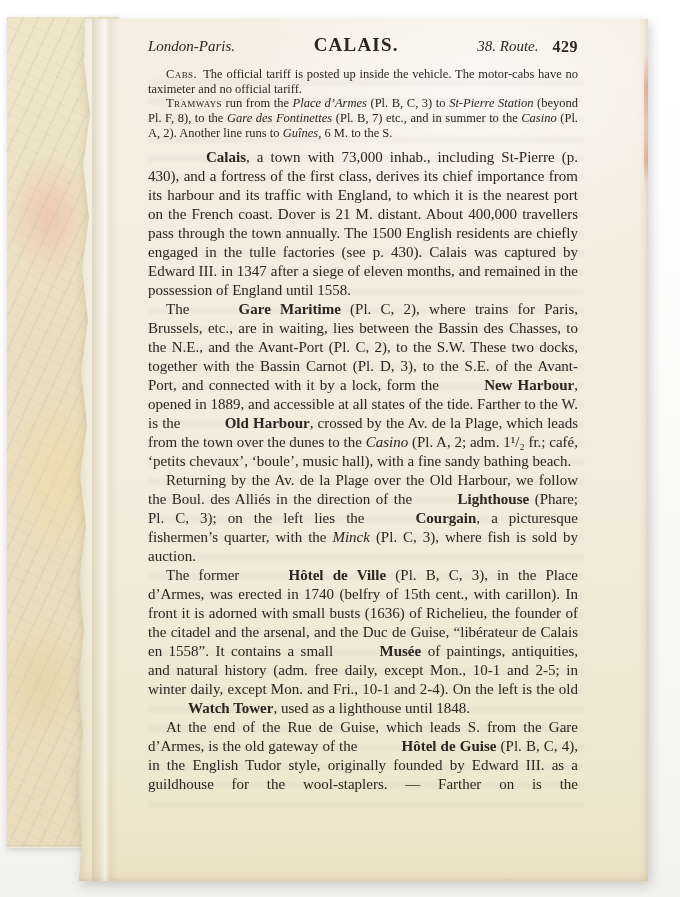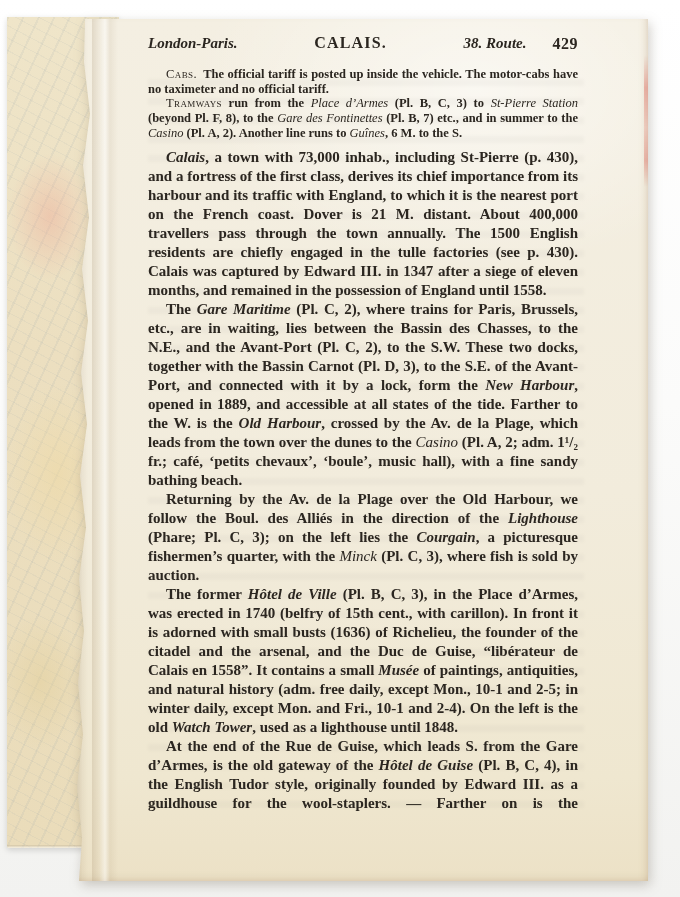--- a/index.html
+++ b/index.html
@@ -44,32 +44,32 @@
   .red-edge{position:absolute;right:0;top:36px;width:4px;height:132px;
     background:linear-gradient(180deg,transparent,rgba(224,128,116,.55) 25%,rgba(232,152,138,.35) 55%,rgba(222,125,112,.5) 80%,transparent);
     filter:blur(.7px);}
   .ghost{position:absolute;left:80px;right:64px;top:60px;bottom:70px;pointer-events:none;
     background:repeating-linear-gradient(180deg,rgba(105,115,105,.040) 0 7px,transparent 7px 19px);
     filter:blur(1.2px);}
   .page-content{position:relative;padding:15px 70px 0 80px;color:#2b2620;}
   
   .running-head{display:flex;align-items:baseline;justify-content:space-between;
     font-size:15px;height:20px;margin-bottom:13px;}
-  .rh-left,.rh-route{font-style:italic;font-weight:700;}
-  .rh-center{font-weight:700;letter-spacing:1.2px;font-size:16px;}
-  .rh-right{display:flex;align-items:center;gap:26px;}
+  .rh-left,.rh-route{font-style:italic;font-weight:400;}
+  .rh-center{font-weight:700;letter-spacing:1.2px;font-size:19px;}
+  .rh-right{display:flex;align-items:center;gap:14px;}
   .rh-num{font-weight:700;font-size:16px;letter-spacing:.5px;}
   
   .small-print{font-size:12.5px;line-height:14.7px;text-align:justify;margin-bottom:7px;}
   .body-text{font-size:15px;line-height:19px;text-align:justify;}
   p{margin:0;text-indent:18px;}
   .runs-on{text-align-last:justify;}
-  .sg-r{font-weight:700;}
+  .sg-r{font-weight:400;}
   .sg-i{font-style:italic;font-weight:400;}
-  .sg-bi{font-style:italic;font-weight:700;}
+  .sg-bi{font-weight:700;margin-left:40px;}
   .sg-sc{font-variant:small-caps;font-weight:400;letter-spacing:.4px;}
 </style>
 </head>
 <body>
 
 <div class="scene">
 
   <div class="map-page"></div>
 
   <div class="page-shadow">

